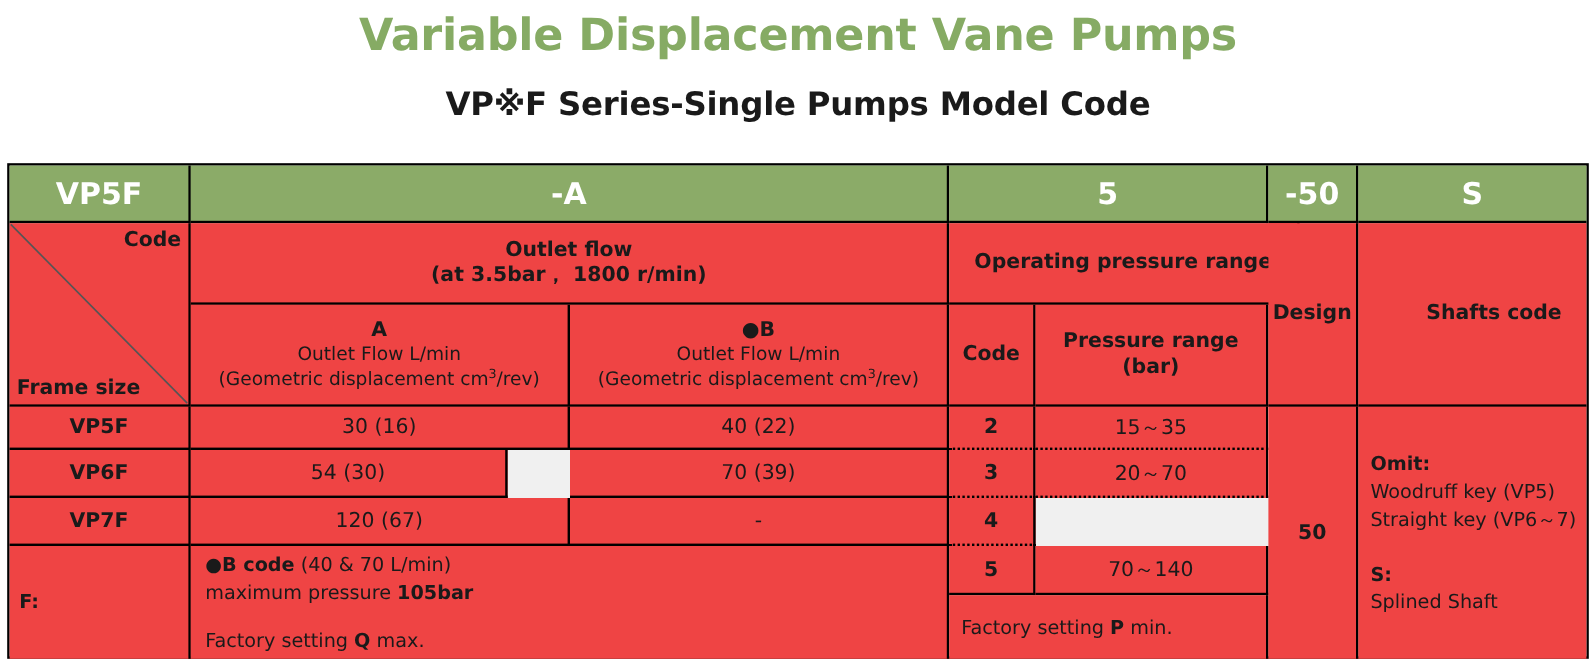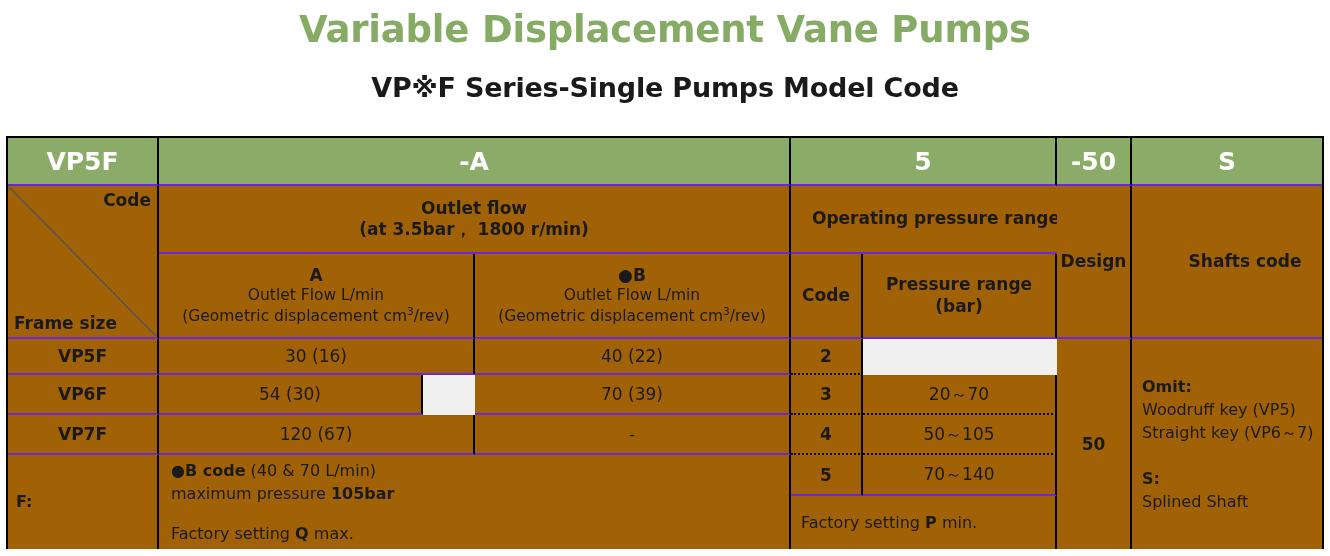--- a/index.html
+++ b/index.html
@@ -45,26 +45,26 @@
     left: 6px; top: 136px;
     width: 1318px;
     height: 413px;
     border: 2px solid #000;
     box-sizing: border-box;
     background: #f0f0f0;
   }
   .cell {
     position: absolute;
     box-sizing: border-box;
-    background: #a16207;
+    background: #ef4444;
     display: flex;
     overflow: hidden;
   }
   .b-r { border-right: 2px solid #000; }
-  .b-b { border-bottom: 2px solid #6d28d9; }
+  .b-b { border-bottom: 2px solid #000000; }
   .dot-b { border-bottom: 2px dotted #000; }
 
   .green {
     background: #8bab68;
     color: #ffffff;
     font-weight: bold;
     font-size: 25px;
     align-items: center;
     justify-content: center;
   }
@@ -199,33 +199,33 @@
     <div class="cell b-r" style="left:151px;top:317px;width:632px;height:94px;flex-direction:column;align-items:flex-start;justify-content:center;padding-left:12px;">
       <div class="note"><b>●B code</b><span> (40 &amp; 70 L/min)</span></div>
       <div class="note"><span>maximum pressure </span><b>105bar</b></div>
       <div class="note" style="height:16px;"></div>
       <div class="note"><span>Factory setting </span><b>Q</b><span> max.</span></div>
     </div>
 
     <div class="cell b-r dot-b ctr" style="left:783px;top:201px;width:72px;height:36px;">
       <span class="val-bold">2</span>
     </div>
+    <div class="cell b-r dot-b ctr" style="left:855px;top:201px;width:194px;height:36px;">
+      <span class="val">15～35</span>
+    </div>
 
     <div class="cell b-r dot-b ctr" style="left:783px;top:237px;width:72px;height:40px;">
       <span class="val-bold">3</span>
     </div>
     <div class="cell b-r dot-b ctr" style="left:855px;top:237px;width:194px;height:40px;">
       <span class="val">20～70</span>
     </div>
 
     <div class="cell b-r dot-b ctr" style="left:783px;top:277px;width:72px;height:40px;">
       <span class="val-bold">4</span>
-    </div>
-    <div class="cell b-r dot-b ctr" style="left:855px;top:277px;width:194px;height:40px;">
-      <span class="val">50～105</span>
     </div>
 
     <div class="cell b-r b-b ctr" style="left:783px;top:317px;width:72px;height:41px;">
       <span class="val-bold">5</span>
     </div>
     <div class="cell b-r b-b ctr" style="left:855px;top:317px;width:194px;height:41px;">
       <span class="val">70～140</span>
     </div>
 
     <div class="cell b-r lft" style="left:783px;top:358px;width:266px;height:53px;padding-left:10px;">

